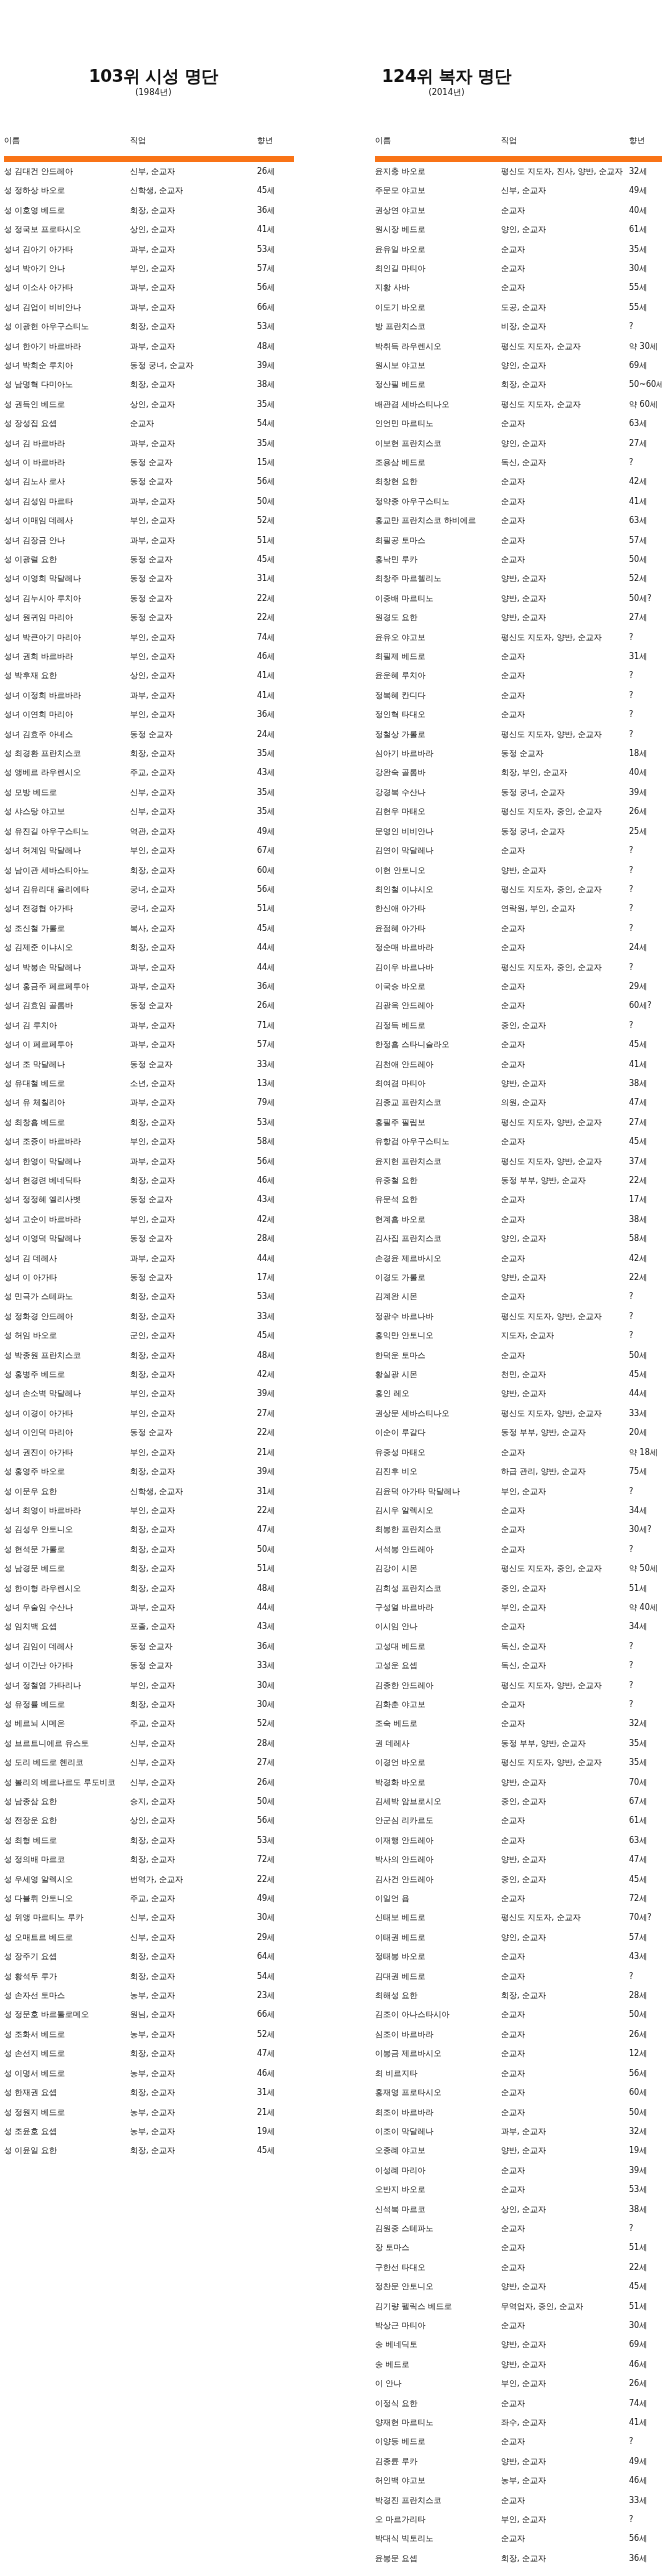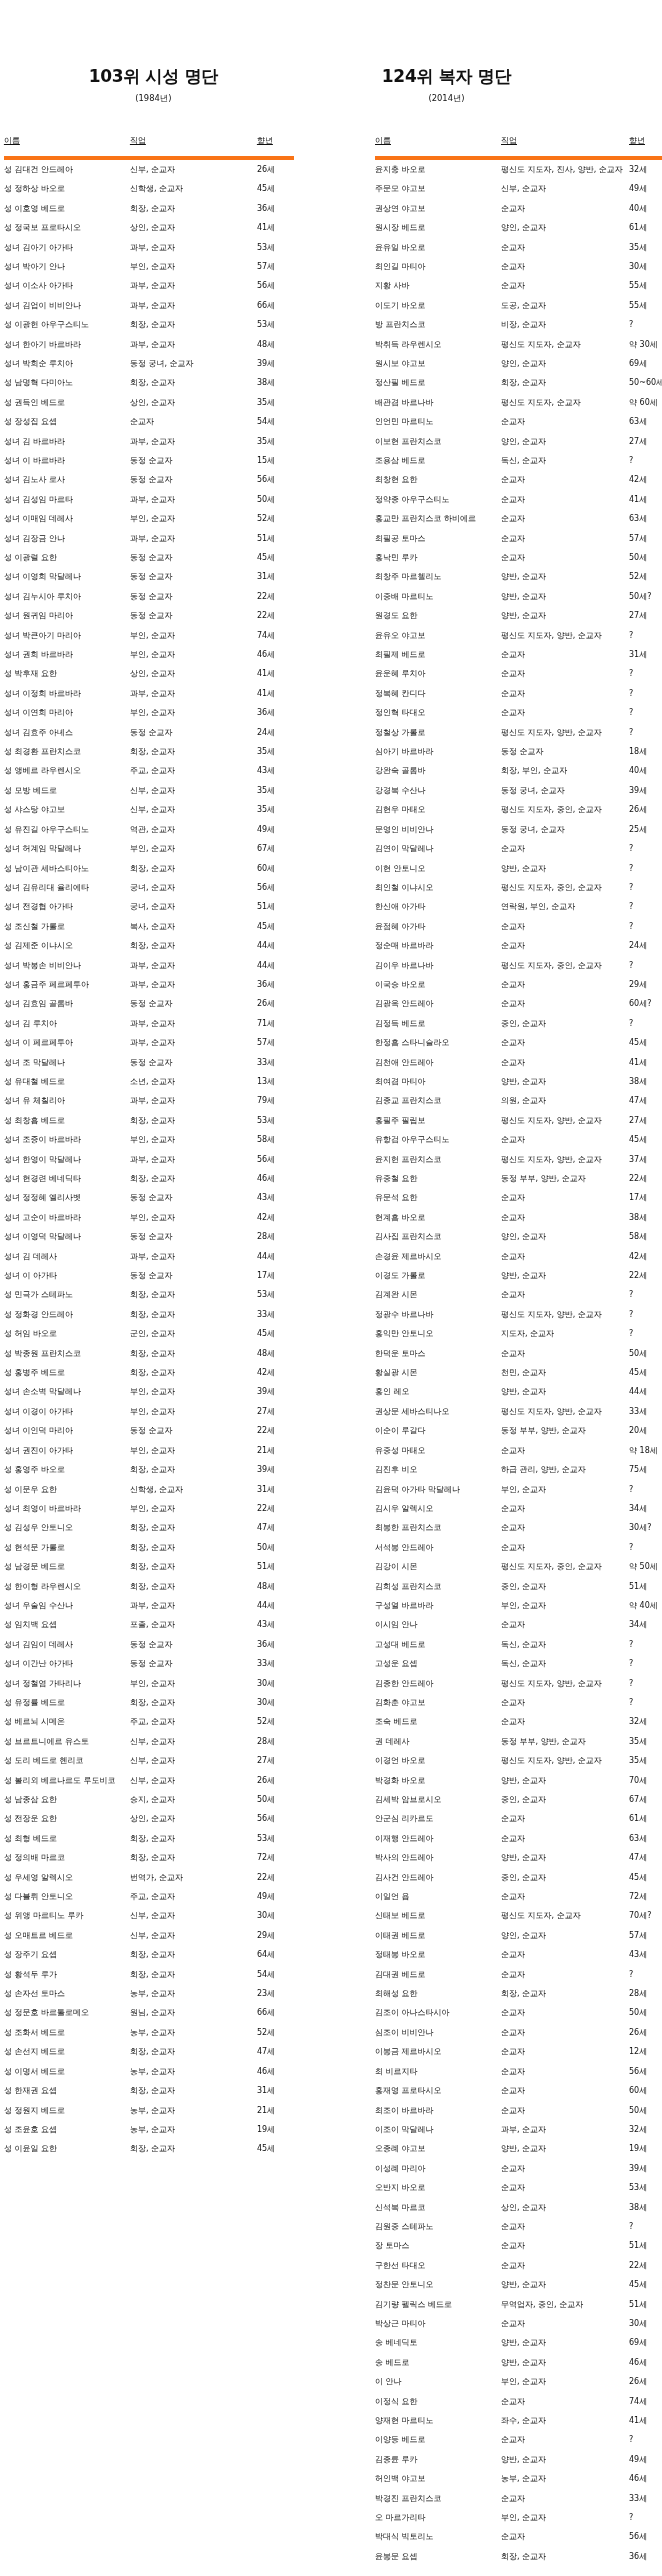--- a/index.html
+++ b/index.html
@@ -3,28 +3,28 @@
 <meta charset="utf-8">
 <style>
   html, body { margin: 0; padding: 0; background: #ffffff; }
   body { width: 663px; height: 2576px; overflow: hidden; position: relative;
          font-family: "DejaVu Sans", "Liberation Sans", sans-serif; color: #111; }
   .panel { position: absolute; top: 0; }
   .panel.left { left: 3.9px; width: 290px; }
   .panel.right { left: 375px; width: 298px; }
   .clip { position: absolute; top: 0; left: 0; width: 663px; height: 2576px; overflow: hidden; margin-top: 40px; }
   .title { position: absolute; top: 24.6px; font-size: 17px; font-weight: bold; text-align: center; white-space: nowrap; letter-spacing: -0.3px; }
-  .subtitle { position: absolute; top: 53px; font-size: 8.4px; text-align: center; white-space: nowrap; }
+  .subtitle { position: absolute; top: 47px; font-size: 8.4px; text-align: center; white-space: nowrap; }
   .left .title, .left .subtitle { left: 0; width: 299px; }
   .right .title, .right .subtitle { left: -84px; width: 311px; }
   table { position: absolute; top: 91px; border-collapse: collapse; table-layout: fixed; font-size: 8px; }
   .left table { left: 0; width: 290px; }
   .right table { left: 0; width: 298px; }
   th { text-align: left; font-weight: normal; height: 21px; padding: 0; vertical-align: top; padding-top: 3.9px;
-       border-bottom: 4px solid #f97316; text-decoration: underline; }
+       border-bottom: 6px solid #f97316; }
   td { padding: 0; height: 19.4px; line-height: 19.4px; vertical-align: top; white-space: nowrap; }
   td.wrap { white-space: normal; line-height: 19.4px; }
   .left col.c1 { width: 126px; } .left col.c2 { width: 127px; } .left col.c3 { width: 37px; }
   .right col.c1 { width: 126px; } .right col.c2 { width: 128px; } .right col.c3 { width: 44px; }
 </style>
 </head>
 <body>
 
 <div class="clip">
 
@@ -244,21 +244,21 @@
             <td class="wrap">성 조신철 가롤로</td>
             <td class="wrap">복사, 순교자</td>
             <td class="wrap">45세</td>
           </tr>
           <tr>
             <td class="wrap">성 김제준 이냐시오</td>
             <td class="wrap">회장, 순교자</td>
             <td class="wrap">44세</td>
           </tr>
           <tr>
-            <td class="wrap">성녀 박봉손 비비안나</td>
+            <td class="wrap">성녀 박봉손 막달레나</td>
             <td class="wrap">과부, 순교자</td>
             <td class="wrap">44세</td>
           </tr>
           <tr>
             <td class="wrap">성녀 홍금주 페르페투아</td>
             <td class="wrap">과부, 순교자</td>
             <td class="wrap">36세</td>
           </tr>
           <tr>
             <td class="wrap">성녀 김효임 골롬바</td>
@@ -635,21 +635,21 @@
             <td class="wrap">원시보 야고보</td>
             <td class="wrap">양인, 순교자</td>
             <td class="wrap">69세</td>
           </tr>
           <tr>
             <td class="wrap">정산필 베드로</td>
             <td class="wrap">회장, 순교자</td>
             <td class="wrap">50~60세</td>
           </tr>
           <tr>
-            <td class="wrap">배관겸 바르나바</td>
+            <td class="wrap">배관겸 세바스티나오</td>
             <td class="wrap">평신도 지도자, 순교자</td>
             <td class="wrap">약 60세</td>
           </tr>
           <tr>
             <td class="wrap">인언민 마르티노</td>
             <td class="wrap">순교자</td>
             <td class="wrap">63세</td>
           </tr>
           <tr>
             <td class="wrap">이보현 프란치스코</td>
@@ -1055,21 +1055,21 @@
             <td class="wrap">최해성 요한</td>
             <td class="wrap">회장, 순교자</td>
             <td class="wrap">28세</td>
           </tr>
           <tr>
             <td class="wrap">김조이 아나스타시아</td>
             <td class="wrap">순교자</td>
             <td class="wrap">50세</td>
           </tr>
           <tr>
-            <td class="wrap">심조이 비비안나</td>
+            <td class="wrap">심조이 바르바라</td>
             <td class="wrap">순교자</td>
             <td class="wrap">26세</td>
           </tr>
           <tr>
             <td class="wrap">이봉금 제르바시오</td>
             <td class="wrap">순교자</td>
             <td class="wrap">12세</td>
           </tr>
           <tr>
             <td class="wrap">최 비르지타</td>

